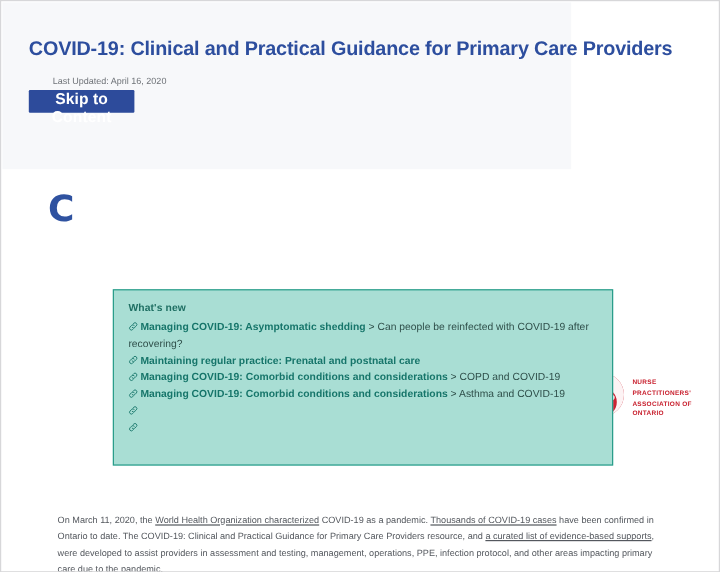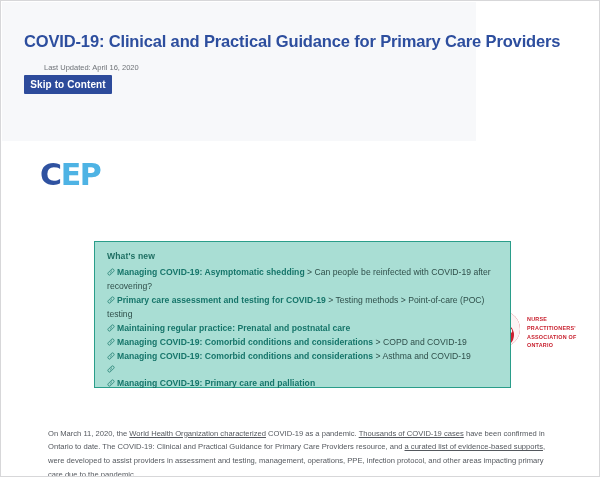--- a/index.html
+++ b/index.html
@@ -57,21 +57,21 @@
     position: absolute;
     left: 22px;
     top: 73px;
     width: 88px;
     height: 19px;
     background: #2d4b9b;
     border: none;
     border-radius: 1px;
     color: #ffffff;
     font-family: "Liberation Sans", sans-serif;
-    font-size: 10px;
+    font-size: 13px;
     font-weight: bold;
     letter-spacing: 0.1px;
     cursor: pointer;
     padding: 0;
   }
 
   
   .logo-strip {
     position: absolute;
     left: 1px;
@@ -287,21 +287,20 @@
   <div class="header-band">
     <div class="page-title">COVID-19: Clinical and Practical Guidance for Primary Care Providers</div>
     <div class="last-updated">Last Updated: April 16, 2020</div>
     <button class="skip-btn">Skip to Content</button>
   </div>
 
   <div class="logo-strip">
 
     <div class="logo-cep">
       <span class="cep-word cep-c">C</span>
-        <span class="cep-word cep-ep">EP</span>
     </div>
 
     <div class="divider div-1"></div>
 
     <div class="cep-sub">Centre<br>for Effective<br>Practice</div>
 
     <div class="logo-mcmaster">
       <div class="mcm-line1">McMaster</div>
       <div class="mcm-line2">University</div>
       <svg class="mcm-shield" viewBox="0 0 15 17">
@@ -344,39 +343,35 @@
   <div class="whatsnew">
     <div class="wn-title">What's new</div>
     <div id="wn-list">
         <div class="wn-item"><svg class="link-icon" viewBox="0 0 16 16">
             <path d="M6.3 9.7a3 3 0 0 0 4.3 0l2.6-2.6a3 3 0 0 0-4.3-4.3L7.7 4" fill="none" stroke="#16756a" stroke-width="1.5" stroke-linecap="round"></path>
             <path d="M9.7 6.3a3 3 0 0 0-4.3 0L2.8 8.9a3 3 0 0 0 4.3 4.3l1.2-1.2" fill="none" stroke="#16756a" stroke-width="1.5" stroke-linecap="round"></path>
           </svg><span class="lnk">Managing COVID-19: Asymptomatic shedding</span><span> &gt; Can people be reinfected with COVID-19 after recovering?</span></div>
         <div class="wn-item"><svg class="link-icon" viewBox="0 0 16 16">
             <path d="M6.3 9.7a3 3 0 0 0 4.3 0l2.6-2.6a3 3 0 0 0-4.3-4.3L7.7 4" fill="none" stroke="#16756a" stroke-width="1.5" stroke-linecap="round"></path>
             <path d="M9.7 6.3a3 3 0 0 0-4.3 0L2.8 8.9a3 3 0 0 0 4.3 4.3l1.2-1.2" fill="none" stroke="#16756a" stroke-width="1.5" stroke-linecap="round"></path>
-          </svg><span class="lnk">Primary care assessment and testing for COVID-19</span><span> &gt; Testing methods &gt; Point-of-care (POC) testing</span></div>
-        <div class="wn-item"><svg class="link-icon" viewBox="0 0 16 16">
-            <path d="M6.3 9.7a3 3 0 0 0 4.3 0l2.6-2.6a3 3 0 0 0-4.3-4.3L7.7 4" fill="none" stroke="#16756a" stroke-width="1.5" stroke-linecap="round"></path>
-            <path d="M9.7 6.3a3 3 0 0 0-4.3 0L2.8 8.9a3 3 0 0 0 4.3 4.3l1.2-1.2" fill="none" stroke="#16756a" stroke-width="1.5" stroke-linecap="round"></path>
           </svg><span class="lnk">Maintaining regular practice: Prenatal and postnatal care</span><span></span></div>
         <div class="wn-item"><svg class="link-icon" viewBox="0 0 16 16">
             <path d="M6.3 9.7a3 3 0 0 0 4.3 0l2.6-2.6a3 3 0 0 0-4.3-4.3L7.7 4" fill="none" stroke="#16756a" stroke-width="1.5" stroke-linecap="round"></path>
             <path d="M9.7 6.3a3 3 0 0 0-4.3 0L2.8 8.9a3 3 0 0 0 4.3 4.3l1.2-1.2" fill="none" stroke="#16756a" stroke-width="1.5" stroke-linecap="round"></path>
           </svg><span class="lnk">Managing COVID-19: Comorbid conditions and considerations</span><span> &gt; COPD and COVID-19</span></div>
         <div class="wn-item"><svg class="link-icon" viewBox="0 0 16 16">
             <path d="M6.3 9.7a3 3 0 0 0 4.3 0l2.6-2.6a3 3 0 0 0-4.3-4.3L7.7 4" fill="none" stroke="#16756a" stroke-width="1.5" stroke-linecap="round"></path>
             <path d="M9.7 6.3a3 3 0 0 0-4.3 0L2.8 8.9a3 3 0 0 0 4.3 4.3l1.2-1.2" fill="none" stroke="#16756a" stroke-width="1.5" stroke-linecap="round"></path>
           </svg><span class="lnk">Managing COVID-19: Comorbid conditions and considerations</span><span> &gt; Asthma and COVID-19</span></div>
         <div class="wn-item"><svg class="link-icon" viewBox="0 0 16 16">
             <path d="M6.3 9.7a3 3 0 0 0 4.3 0l2.6-2.6a3 3 0 0 0-4.3-4.3L7.7 4" fill="none" stroke="#16756a" stroke-width="1.5" stroke-linecap="round"></path>
             <path d="M9.7 6.3a3 3 0 0 0-4.3 0L2.8 8.9a3 3 0 0 0 4.3 4.3l1.2-1.2" fill="none" stroke="#16756a" stroke-width="1.5" stroke-linecap="round"></path>
           </svg><span></span></div>
         <div class="wn-item"><svg class="link-icon" viewBox="0 0 16 16">
             <path d="M6.3 9.7a3 3 0 0 0 4.3 0l2.6-2.6a3 3 0 0 0-4.3-4.3L7.7 4" fill="none" stroke="#16756a" stroke-width="1.5" stroke-linecap="round"></path>
             <path d="M9.7 6.3a3 3 0 0 0-4.3 0L2.8 8.9a3 3 0 0 0 4.3 4.3l1.2-1.2" fill="none" stroke="#16756a" stroke-width="1.5" stroke-linecap="round"></path>
-          </svg><span class="lnk">Managing COVID-19: Primary care and palliation</span><span></span></div>
+          </svg><span></span></div>
       </div>
   </div>
 
   <p class="body-copy" id="body-copy"><span>On March 11, 2020, the </span><a href="#">World Health Organization characterized</a><span> COVID-19 as a pandemic. </span><a href="#">Thousands of COVID-19 cases</a><span> have been confirmed in Ontario to date. The COVID-19: Clinical and Practical Guidance for Primary Care Providers resource, and </span><a href="#">a curated list of evidence-based supports</a><span>, were developed to assist providers in assessment and testing, management, operations, PPE, infection protocol, and other areas impacting primary care due to the pandemic.</span></p>
 
 </div>
 
 </body></html>

